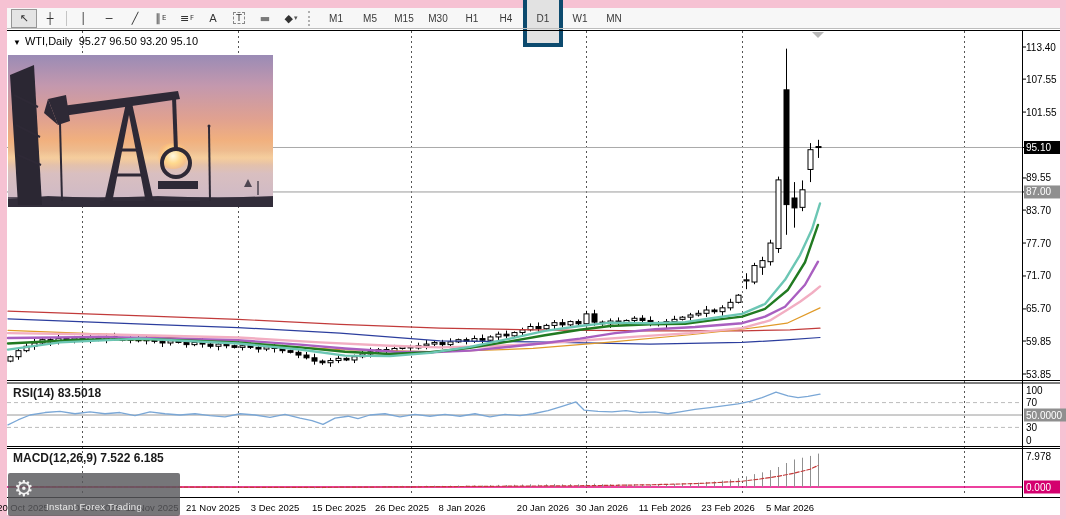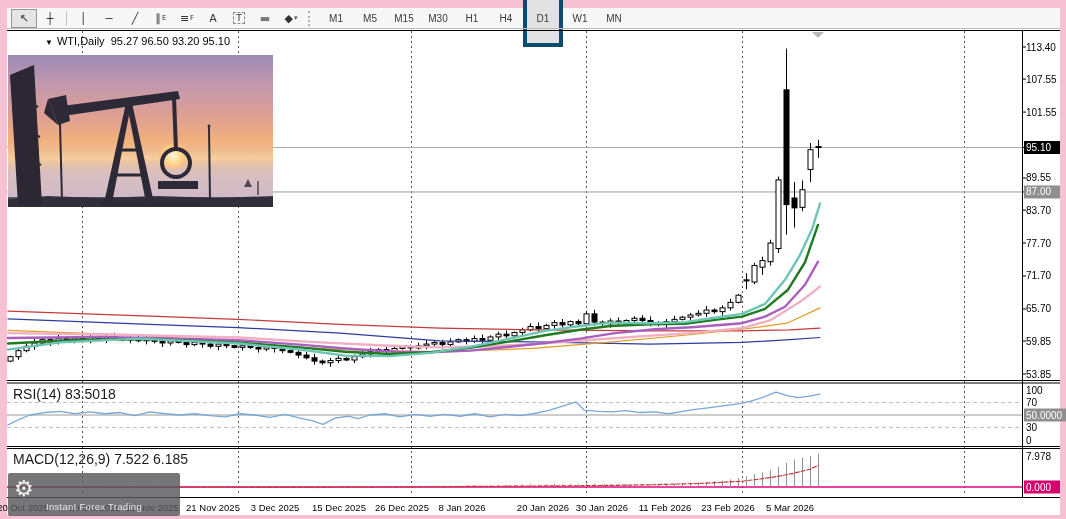--- a/index.html
+++ b/index.html
@@ -16,23 +16,23 @@
   .tbtn .boxed{border:1px dashed #888;font-size:9px;padding:0 2px;line-height:10px;}
   .tbtn.gray{color:#7a7a7a;}
   .tsep{width:1px;height:15px;background:#c4c4c4;margin:0 3px;}
   .thandle{width:5px;height:15px;margin:0 4px;border-left:2px dotted #b0b0b0;}
   .tf{min-width:26px;padding:17px 3px;height:16px;display:flex;align-items:center;justify-content:center;
       font-size:10px;color:#3a3a3a;border:1px solid transparent;}
   .tf.active{background:#e2e2e2;border:4px solid #0c4a6e;text-align:right;}
   .caret{font-size:7px;color:#555;margin-left:1px;}
   
   #chart-svg{position:absolute;left:0;top:0;}
-  .title-row{position:absolute;left:13px;top:35px;font-size:11px;color:#000;white-space:nowrap;margin-left:32px;}
+  .title-row{position:absolute;left:13px;top:35px;font-size:11px;color:#000;white-space:nowrap;}
   .title-row .tri{font-size:8px;margin-right:4px;}
-  .pane-label{position:absolute;font-size:14px;color:#1a1a1a;}
+  .pane-label{position:absolute;font-size:12px;color:#1a1a1a;font-weight:bold;}
   
   .photo{position:absolute;left:8px;top:55px;width:265px;height:152px;overflow:hidden;
          background:linear-gradient(180deg,#9a8bb5 0%,#c398ae 20%,#e0a190 42%,#f1b07e 56%,#edc398 67%,#d9bfc0 78%,#ccb8c8 100%);}
   .photo .sun{position:absolute;left:148px;top:88px;width:34px;height:26px;border-radius:50%;
          background:radial-gradient(circle,#fff8e0 0%,#ffd98e 35%,rgba(255,190,120,0.55) 60%,rgba(255,190,120,0) 75%);}
   .photo .haze{position:absolute;left:0;top:96px;width:265px;height:14px;background:linear-gradient(180deg,rgba(255,220,170,0),rgba(255,215,160,0.5),rgba(255,220,170,0));}
   .photo svg{position:absolute;left:0;top:0;}
   
   .watermark{position:absolute;left:8px;top:473px;width:172px;height:43px;background:rgba(88,88,92,0.82);
              border-radius:2px;color:#fff;display:flex;flex-direction:column;justify-content:center;padding:2px 6px;box-sizing:border-box;}

